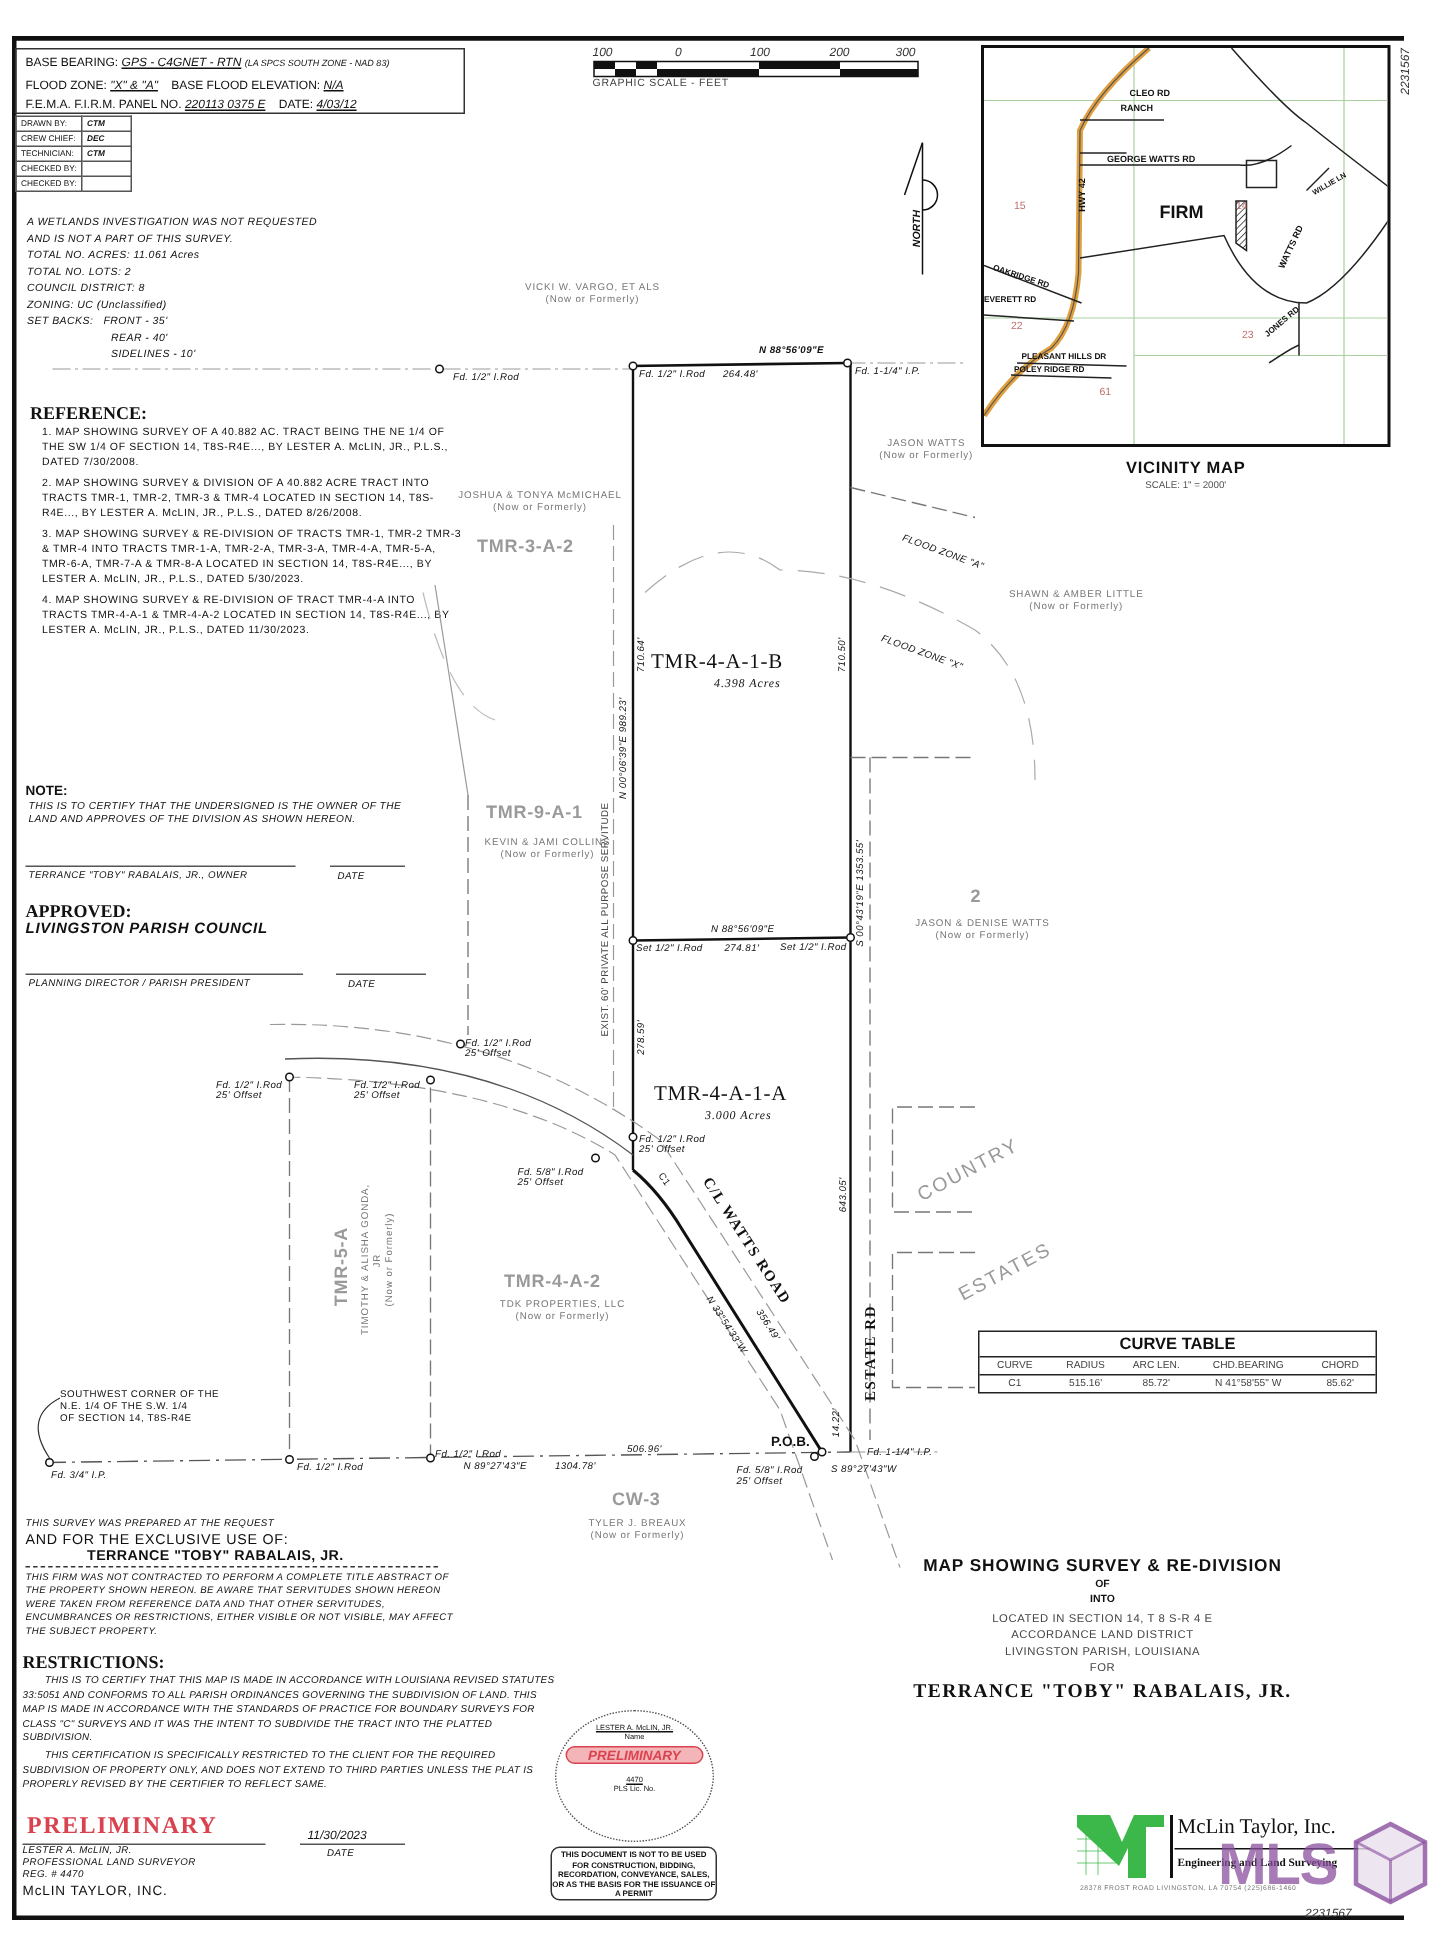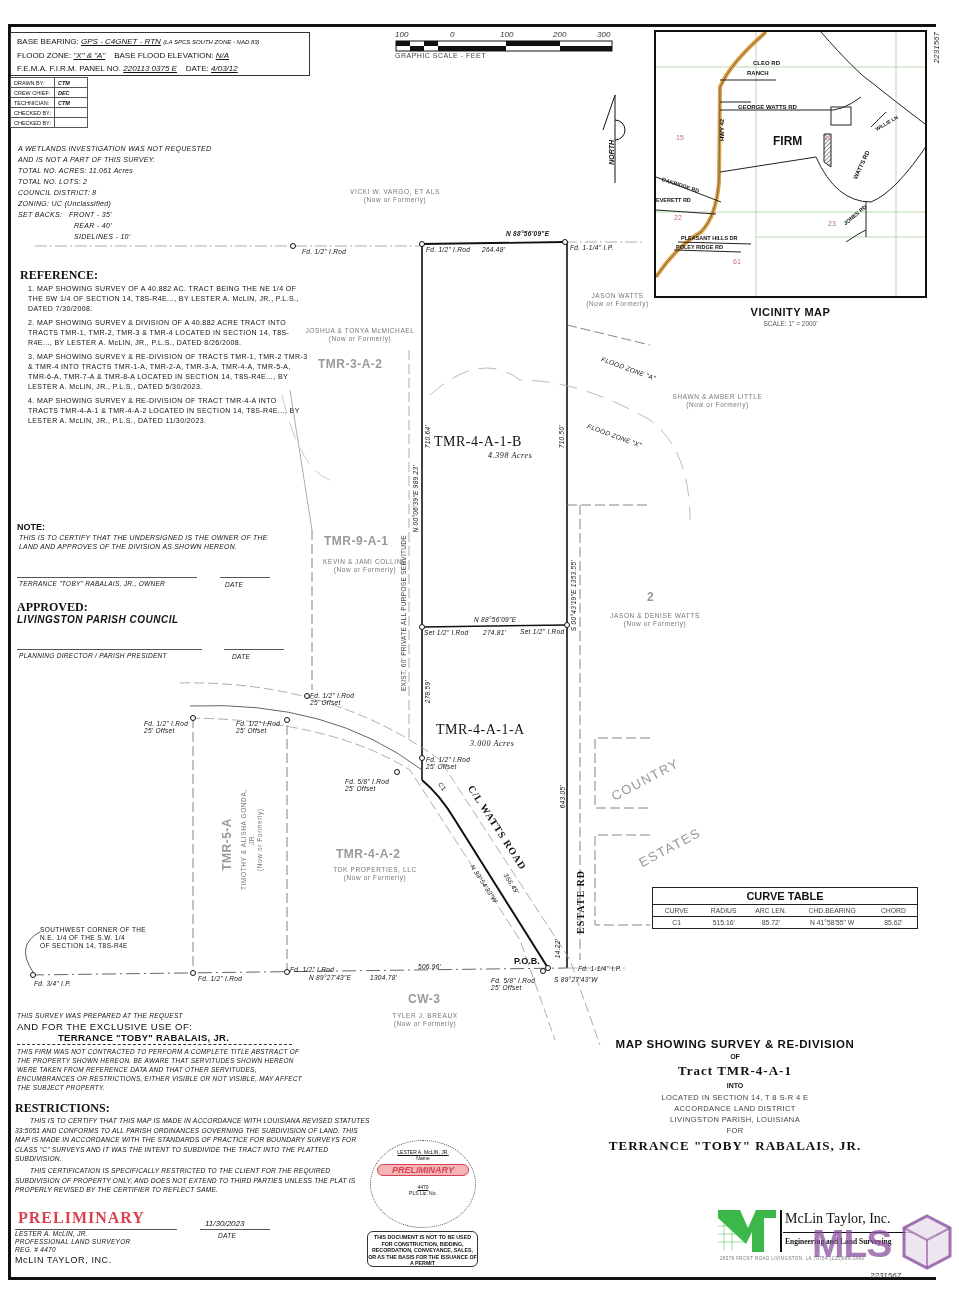--- a/index.html
+++ b/index.html
@@ -281,21 +281,21 @@
   </div>
 <div class="abs owner" style="left:660px;top:393px;width:115px;">
     <div>SHAWN &amp; AMBER LITTLE</div>
     <div>(Now or Formerly)</div>
   </div>
 
 <div class="abs tiny it" style="left:600px;top:365px;transform:rotate(20deg);">FLOOD ZONE "A"</div>
 <div class="abs tiny it" style="left:586px;top:432px;transform:rotate(20deg);">FLOOD ZONE "X"</div>
 
 <div class="abs tract-big" style="left:434px;top:434px;">TMR-4-A-1-B</div>
-<div class="abs acres" style="left:488px;top:451px;text-align:center;">4.398 Acres</div>
+<div class="abs acres" style="left:476px;top:451px;text-align:center;">4.398 Acres</div>
 <div class="abs tiny it" style="left:424px;top:425px;writing-mode:vertical-rl;transform:rotate(180deg);">710.64'</div>
 <div class="abs tiny it" style="left:558px;top:425px;writing-mode:vertical-rl;transform:rotate(180deg);">710.50'</div>
 <div class="abs tiny it" style="left:412px;top:465px;writing-mode:vertical-rl;transform:rotate(180deg);">N 00°06'39"E  989.23'</div>
 <div class="abs tiny it" style="left:570px;top:560px;writing-mode:vertical-rl;transform:rotate(180deg);">S 00°43'19"E  1353.55'</div>
 <div class="abs tiny" style="left:400px;top:535px;writing-mode:vertical-rl;transform:rotate(180deg);color:#444;">EXIST. 60' PRIVATE ALL PURPOSE SERVITUDE</div>
 
 <div class="abs neighbor" style="left:324px;top:534px;">TMR-9-A-1</div>
 <div class="abs owner" style="left:300px;top:558px;width:130px;">
     <div>KEVIN &amp; JAMI COLLINS</div>
     <div>(Now or Formerly)</div>
@@ -427,21 +427,20 @@
   <div style="text-align:center;font-size:5px;">Name</div>
   <div style="margin:3px 6px;border:1.5px solid #d9434f;border-radius:8px;background:#f4b5b8;color:#d9434f;font-weight:bold;font-style:italic;font-size:9px;text-align:center;">PRELIMINARY</div>
   <div style="text-align:center;font-size:5px;margin-top:8px;text-decoration:underline;">4470</div>
   <div style="text-align:center;font-size:5px;">PLS Lic. No.</div>
 </div>
 <div class="abs stamp-doc">THIS DOCUMENT IS NOT TO BE USED FOR CONSTRUCTION, BIDDING, RECORDATION, CONVEYANCE, SALES, OR AS THE BASIS FOR THE ISSUANCE OF A PERMIT</div>
 
 <div class="abs title-block">
   <div class="tb-main">MAP SHOWING SURVEY &amp; RE-DIVISION</div>
   <div class="tb-of">OF</div>
-  <div class="tb-tract">Tract TMR-4-A-1</div>
   <div class="tb-of">INTO</div>
   <div class="tb-loc" style="margin-top:3px;">LOCATED IN SECTION 14, T 8 S-R 4 E</div>
   <div class="tb-loc">ACCORDANCE LAND DISTRICT</div>
   <div class="tb-loc">LIVINGSTON PARISH, LOUISIANA</div>
   <div class="tb-loc">FOR</div>
   <div class="tb-tract" style="margin-top:2px;">TERRANCE "TOBY" RABALAIS, JR.</div>
 </div>
 
 <svg class="abs" style="left:718px;top:1210px;" width="58" height="42">
   <polygon points="0,0 22,0 30,18 38,0 58,0 58,8 46,8 46,42 34,42 34,22 28,34 0,8" fill="#3cb84a"></polygon>

